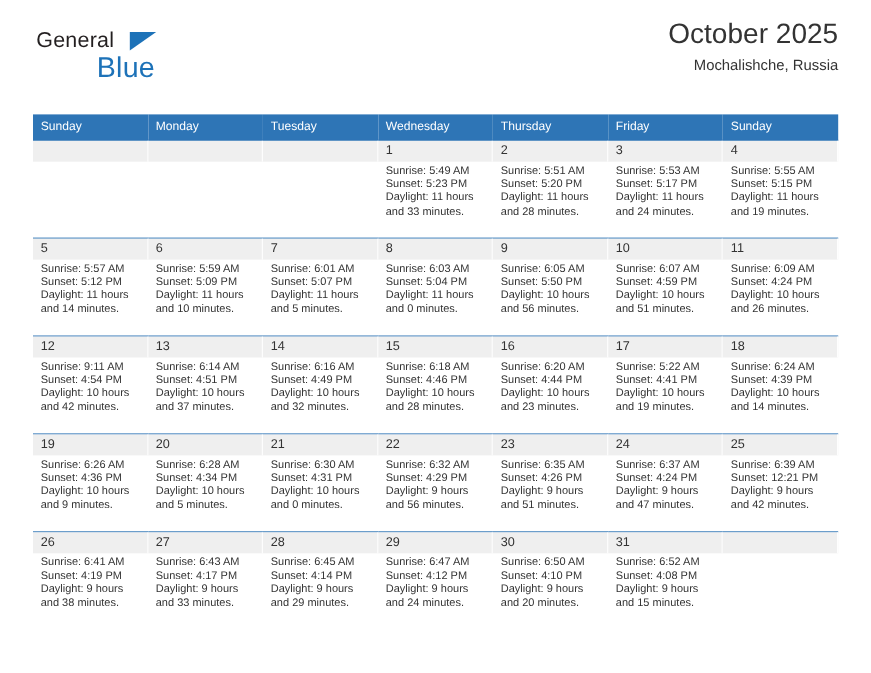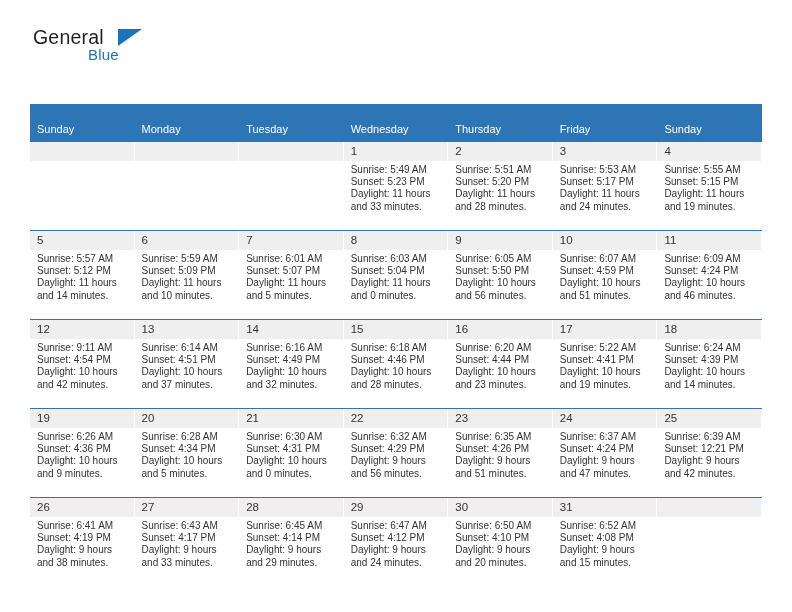--- a/index.html
+++ b/index.html
@@ -51,21 +51,21 @@
     top: 3px;
     width: 0;
     height: 0;
     border-left: 24px solid #1d72b8;
     border-bottom: 17px solid transparent;
   }
   .brand-blue {
     position: absolute;
     left: 55px;
     top: 20px;
-    font-size: 15px;
+    font-size: 26px;
     letter-spacing: 0.2px;
     color: #1d72b8;
     font-family: "Liberation Sans", sans-serif;
   }
   .title-block {
     position: absolute;
     right: 0px;
     top: 0px;
     text-align: right;
   }
@@ -94,21 +94,21 @@
     table-layout: fixed;
   }
   .calendar col { width: 104.57px; }
 
   .dow-row th {
     background: #2e75b6;
     color: #ffffff;
     font-size: 11px;
     font-weight: normal;
     text-align: left;
-    padding: 19px 0 5px 7px;
+    padding: 5px 0 5px 7px;
     height: 11px;
     line-height: 13px;
     border: none;
   }
 
   .week-row td {
     vertical-align: top;
     padding: 0;
     border: none;
     border-top: 1.6px solid #2e75b6;
@@ -142,20 +142,24 @@
 </head>
 <body>
 
 <div class="page">
 
   <div class="header">
     <div class="brand">
       <span class="brand-general">General</span>
       <span class="brand-tri"></span>
       <span class="brand-blue">Blue</span>
+    </div>
+    <div class="title-block">
+      <div class="cal-title">October 2025</div>
+      <div class="cal-subtitle">Mochalishche, Russia</div>
     </div>
   </div>
 
   <table class="calendar">
     <colgroup>
       <col>
         <col>
         <col>
         <col>
         <col>
@@ -302,21 +306,21 @@
               </div>
             </div>
           </td>
           <td>
             <div class="cell-inner">
               <div class="daynum-band">11</div>
               <div class="cell-body">
                 <div>Sunrise: 6:09 AM</div>
                 <div>Sunset: 4:24 PM</div>
                 <div>Daylight: 10 hours</div>
-                <div>and 46 minutes.</div>
+                <div>and 26 minutes.</div>
               </div>
             </div>
           </td>
         </tr>
         <tr class="week-row">
           <td>
             <div class="cell-inner">
               <div class="daynum-band">12</div>
               <div class="cell-body">
                 <div>Sunrise: 9:11 AM</div>

